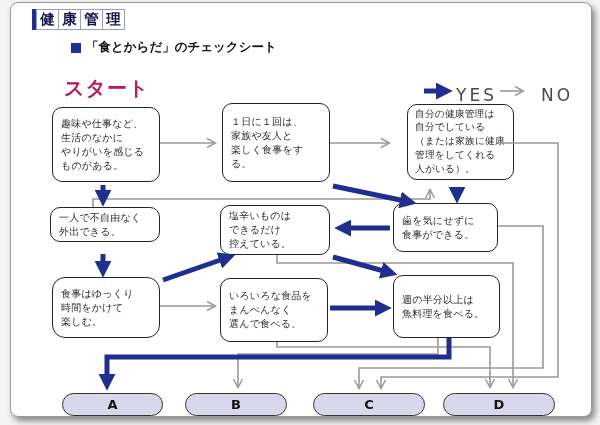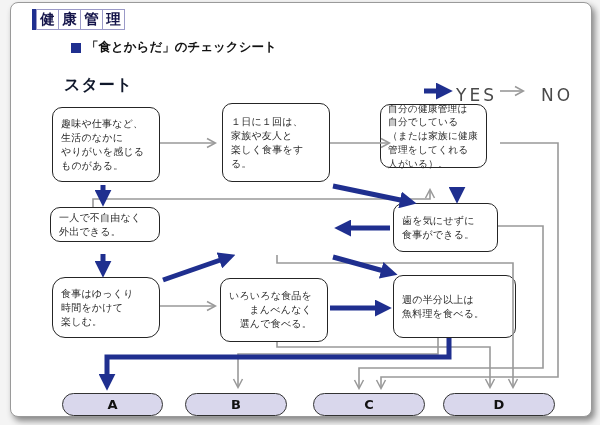--- a/index.html
+++ b/index.html
@@ -9,21 +9,21 @@
         border:1px solid #9a9a9a;border-radius:8px;box-shadow:3px 4px 6px rgba(0,0,0,.45);}
   .title-wrap{position:absolute;left:32px;top:9px;display:flex;align-items:stretch;height:21px;}
   .title-bar{width:5px;background:#1f2f8f;}
   .title-char{width:21px;margin-left:-1px;border:1px solid #9b9ac8;background:#fff;
         display:flex;align-items:center;justify-content:center;
         font-size:14.5px;font-weight:bold;color:#15154a;}
   .subtitle{position:absolute;left:43px;top:39px;display:flex;align-items:center;
         font-size:12.5px;font-weight:bold;color:#111;margin-left:28px;}
   .sq{width:10px;height:10px;background:#1f2f8f;margin-right:5px;}
   .desc{position:absolute;left:62px;top:58px;font-size:10.5px;color:#3f3f3f;letter-spacing:.3px;}
-  .start{position:absolute;left:64px;top:75px;font-size:16px;font-weight:bold;color:#0f172a;letter-spacing:1px;}
+  .start{position:absolute;left:64px;top:75px;font-size:20px;font-weight:bold;color:#be185d;letter-spacing:1px;}
   .legend-label{position:absolute;top:85px;font-size:17px;color:#4a4a4a;letter-spacing:3px;font-weight:500;}
   .qbox{position:absolute;background:#fff;border:1.3px solid #252525;border-radius:10px;
         display:flex;align-items:center;padding:4px 8px;box-sizing:border-box;}
   .qbox span{white-space:pre-line;font-size:10px;line-height:14px;color:#2b2b2b;letter-spacing:.2px;}
   .qbox.tight{padding:0 4px 0 7px;}
   .qbox.tight span{font-size:9.7px;line-height:13.8px;}
   .pill{position:absolute;background:#d9d7ec;border:1.2px solid #333;border-radius:12px;
         display:flex;align-items:center;justify-content:center;box-sizing:border-box;
         font-size:13px;font-weight:bold;color:#111;}
   svg.overlay{position:absolute;left:0;top:0;pointer-events:none;}
@@ -54,46 +54,51 @@
     <span>趣味や仕事など、
 生活のなかに
 やりがいを感じる
 ものがある。</span>
     </div>
   <div class="qbox" style="left:222px;top:103px;width:108px;height:79px;">
     <span>１日に１回は、
 家族や友人と
 楽しく食事をする。</span>
     </div>
-  <div class="qbox tight" style="left:380px;top:104px;width:107px;height:64px;">
+  <div class="qbox tight" style="left:407px;top:104px;width:107px;height:76px;font-family:Liberation Mono, monospace;">
     <span>自分の健康管理は
 自分でしている
 （または家族に健康
 管理をしてくれる
 人がいる）。</span>
     </div>
   <div class="qbox" style="left:50px;top:207px;width:110px;height:35px;">
     <span>一人で不自由なく
 外出できる。</span>
     </div>
+  <div class="qbox" style="left:220px;top:205px;width:110px;height:50px;">
+    <span>塩辛いものは
+できるだけ
+控えている。</span>
+    </div>
   <div class="qbox" style="left:393px;top:203px;width:105px;height:49px;">
     <span>歯を気にせずに
 食事ができる。</span>
     </div>
   <div class="qbox" style="left:52px;top:277px;width:108px;height:61px;border-radius:13px;">
     <span>食事はゆっくり
 時間をかけて
 楽しむ。</span>
     </div>
-  <div class="qbox" style="left:220px;top:278px;width:108px;height:64px;text-align:right;">
+  <div class="qbox" style="left:220px;top:278px;width:108px;height:64px;">
     <span>いろいろな食品を
 まんべんなく
 選んで食べる。</span>
     </div>
-  <div class="qbox" style="left:393px;top:275px;width:123px;height:63px;align-items:center;">
+  <div class="qbox" style="left:393px;top:275px;width:107px;height:63px;align-items:center;">
     <span>週の半分以上は
 魚料理を食べる。</span>
     </div>
 
   <div class="pill" style="left:62px;top:393px;width:101px;height:23px;">
     <span>A</span>
     </div>
   <div class="pill" style="left:185px;top:393px;width:102px;height:23px;">
     <span>B</span>
     </div>

